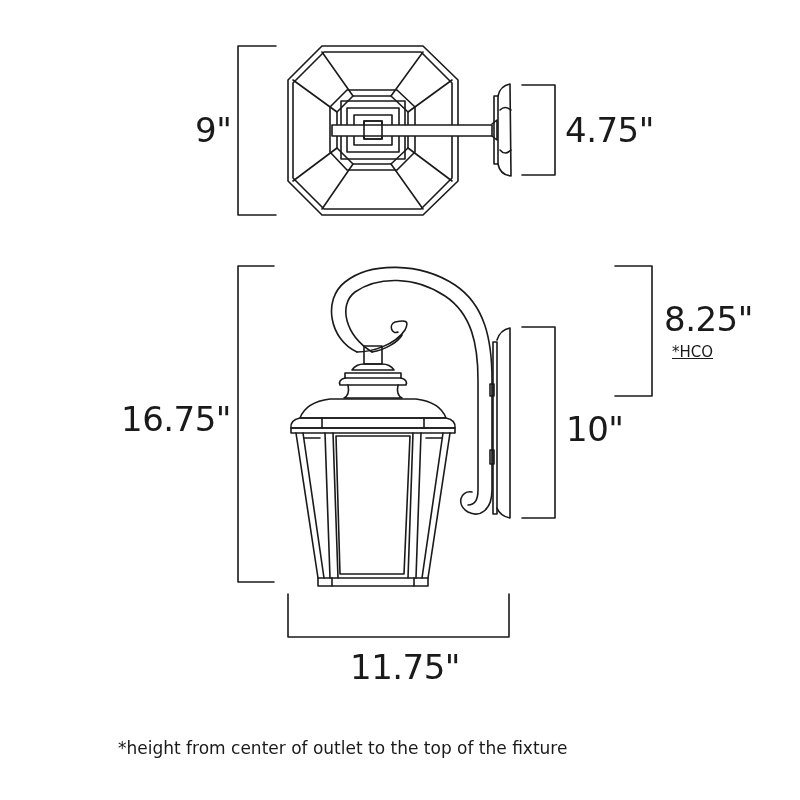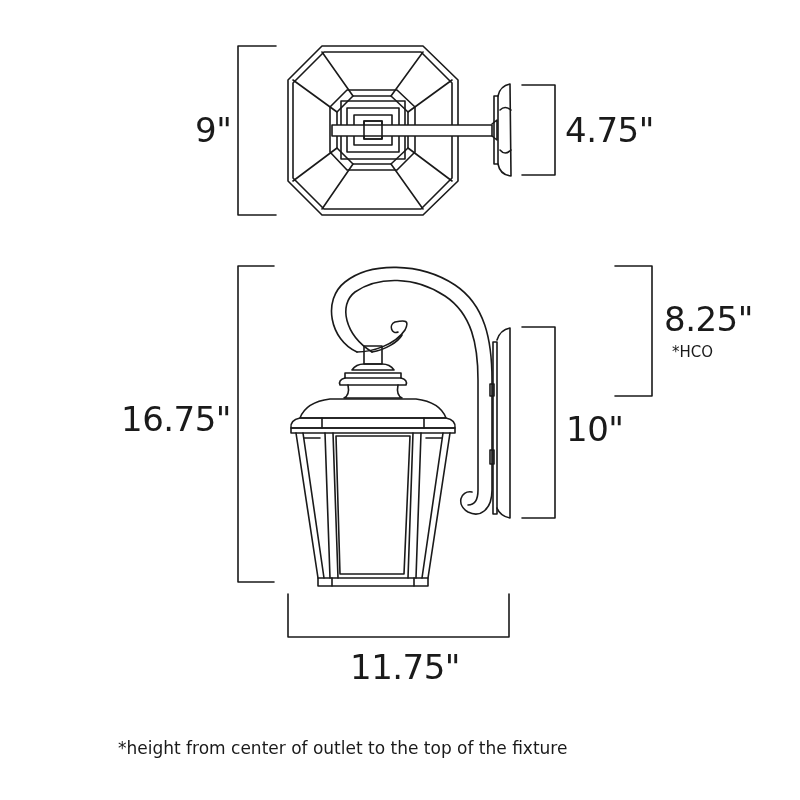--- a/index.html
+++ b/index.html
@@ -93,16 +93,16 @@
 
       <path d="M288 594 L288 637 L509 637 L509 594"></path>
     </g>
   </g>
 </svg>
 
 <div class="lbl big" style="left:195px; top:113px;">9"</div>
 <div class="lbl big" style="left:565px; top:113px;">4.75"</div>
 <div class="lbl big" style="left:121px; top:402px;">16.75"</div>
 <div class="lbl big" style="left:664px; top:302px;">8.25"</div>
-<div class="lbl small" style="left:672px; top:345px;">*HCO</div>
+<div class="lbl small" style="left:672px; top:345px;text-decoration:underline;">*HCO</div>
 <div class="lbl big" style="left:566px; top:412px;">10"</div>
 <div class="lbl big" style="left:350px; top:650px;">11.75"</div>
 <div class="lbl foot" style="left:118px; top:740px;">*height from center of outlet to the top of the fixture</div>
 
 </body></html>

